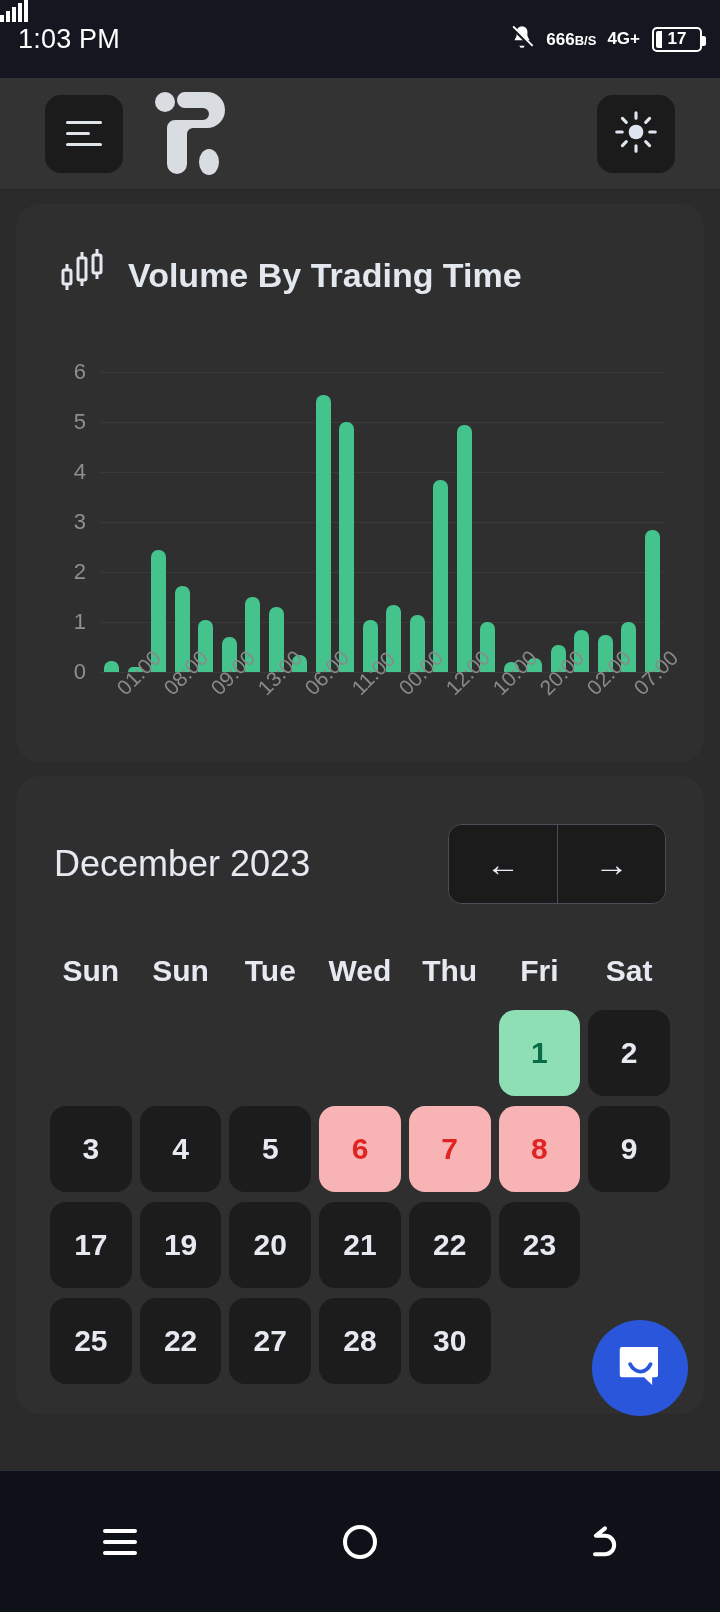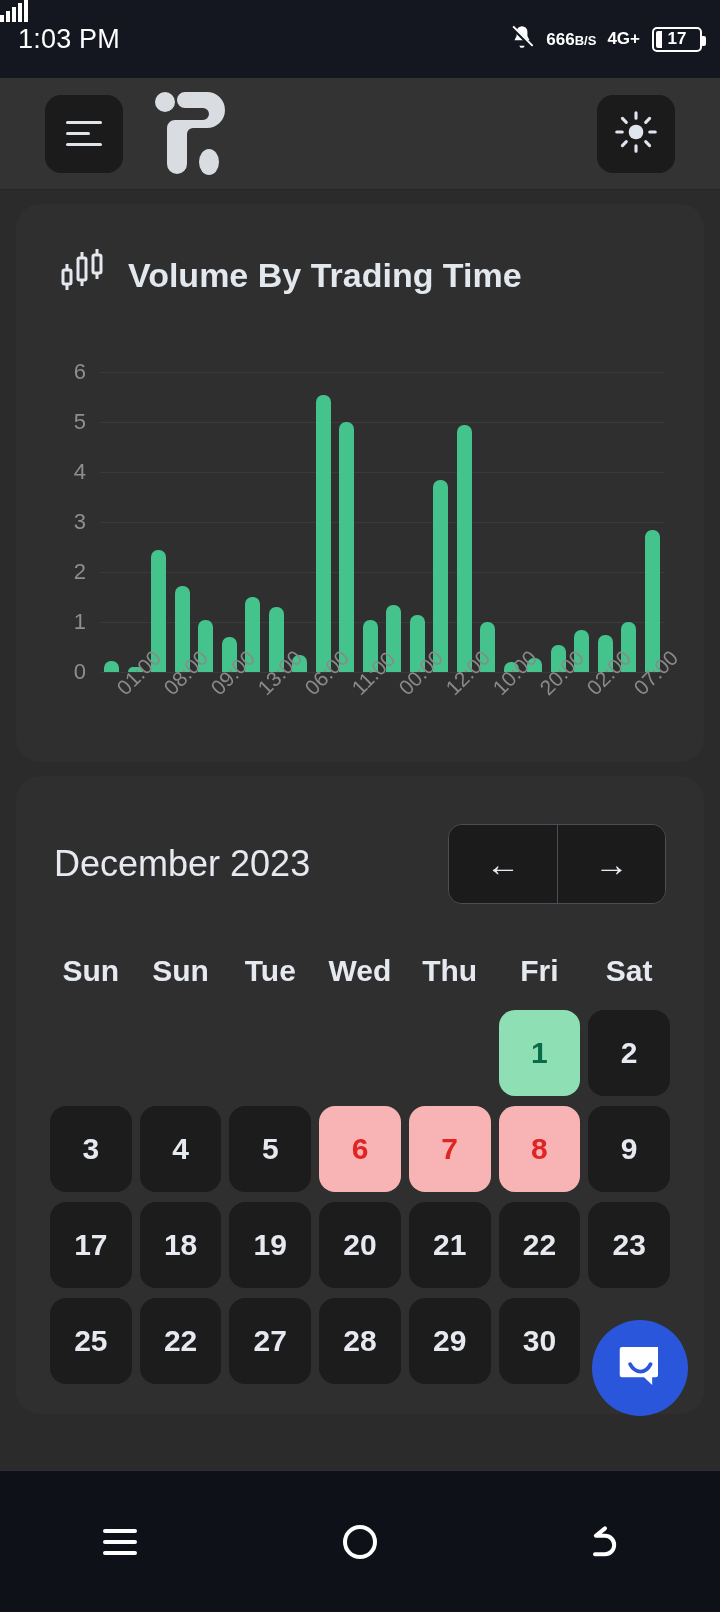--- a/index.html
+++ b/index.html
@@ -355,33 +355,31 @@
             <div class="day">3</div>
             <div class="day">4</div>
             <div class="day">5</div>
             <div class="day neg">6</div>
             <div class="day neg">7</div>
             <div class="day neg">8</div>
             <div class="day">9</div>
           </div>
           <div class="week-row">
             <div class="day">17</div>
-            <div class="day">18</div>
             <div class="day">19</div>
             <div class="day">20</div>
             <div class="day">21</div>
             <div class="day">22</div>
             <div class="day">23</div>
           </div>
           <div class="week-row">
             <div class="day">25</div>
             <div class="day">22</div>
             <div class="day">27</div>
             <div class="day">28</div>
-            <div class="day">29</div>
             <div class="day">30</div>
           </div>
         </div>
     </div>
 
   </div>
 
   <div class="fab">
     <span>
       <svg width="54" height="54" viewBox="0 0 24 24">

